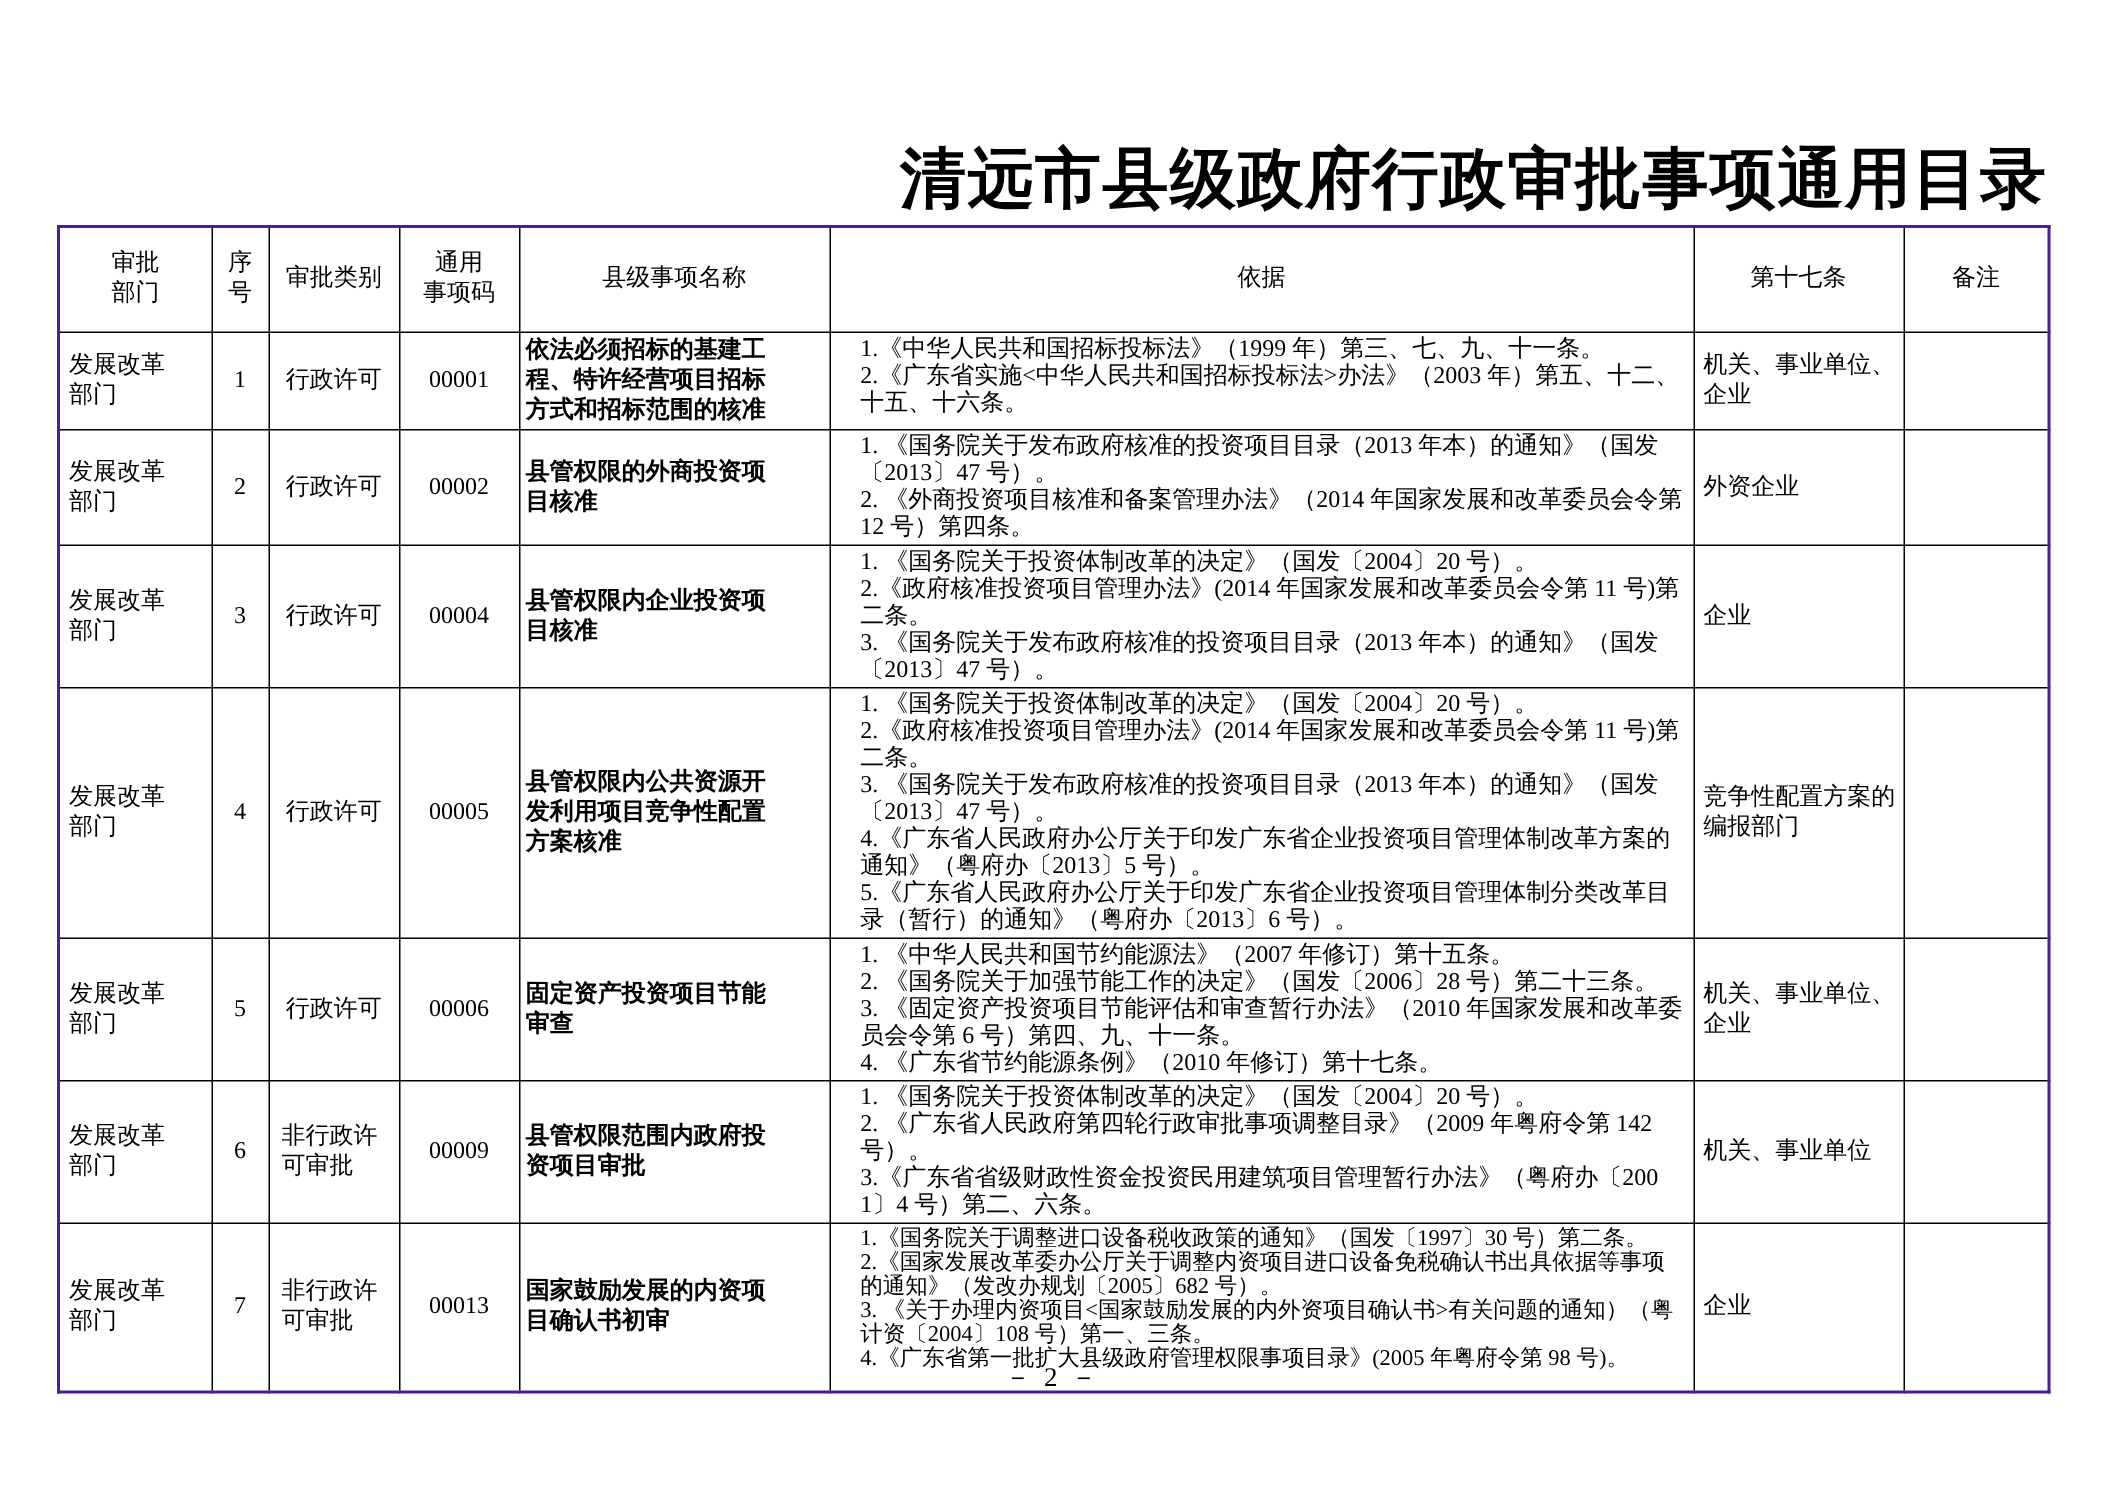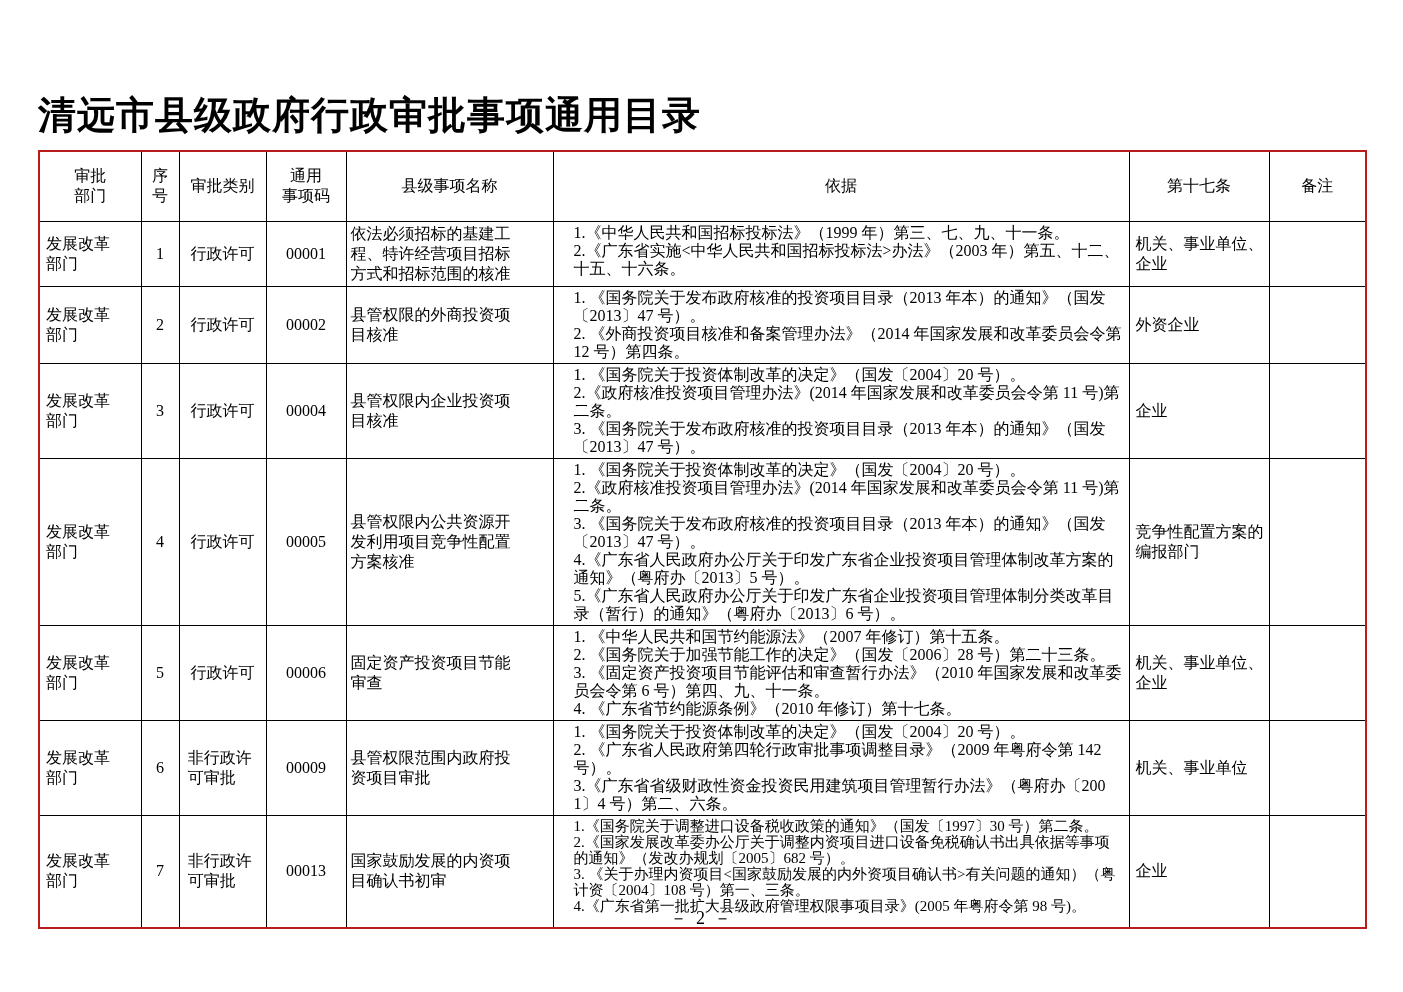--- a/index.html
+++ b/index.html
@@ -5,44 +5,44 @@
   html,body { margin:0; padding:0; }
   body {
     width:1403px; height:992px;
     background:#ffffff;
     color:#000000;
     font-family:"Liberation Serif","DejaVu Serif",serif;
     position:relative;
   }
   .title {
     position:absolute; top:90px; left:38px; width:1327px;
-    text-align:left;
-    font-size:38px; font-weight:bold; letter-spacing:1px;
+    text-align:right;
+    font-size:44px; font-weight:bold; letter-spacing:1px;
     white-space:nowrap;
   }
   table.catalog {
     position:absolute; top:150px; left:38px;
     width:1327px;
     border-collapse:collapse; table-layout:fixed;
-    border:2px solid #b91c1c;
+    border:2px solid #4c1d95;
   }
   th, td {
     border:1px solid #000;
     font-size:16px; font-weight:normal;
     vertical-align:middle;
     padding:2px 4px;
     overflow:hidden;
     word-break:break-all;
   }
   th { text-align:center; white-space:pre-line; line-height:20px; padding:2px 1px; }
   td.c-dept   { text-align:left; padding-left:6px; }
   td.c-seq    { text-align:center; padding:2px 1px; }
   td.c-cat    { text-align:center; padding:17px 2px; }
   td.c-code   { text-align:center; padding:12px 2px; }
-  td.c-name   { text-align:left; }
+  td.c-name   { text-align:left;font-weight:bold; }
   td.c-basis  { vertical-align:top; text-align:left; padding:2px 6px 2px 20px; }
   td.c-basis div { line-height:18px; }
   td.c-basis.tight div { line-height:16px; font-size:15px; }
   td.c-target { text-align:left; padding-left:6px; }
   span.w4  { display:inline-block; max-width:4.35em;  text-align:left; line-height:20px; vertical-align:middle; }
   span.w10 { display:inline-block; max-width:10.5em; text-align:left; line-height:20px; vertical-align:middle; }
   span.w8  { display:inline-block; max-width:8.5em;  text-align:left; line-height:20px; vertical-align:middle; }
   .footer {
     position:absolute; top:906px; left:38px; width:1327px;
     text-align:center; font-size:18px; letter-spacing:2px;

